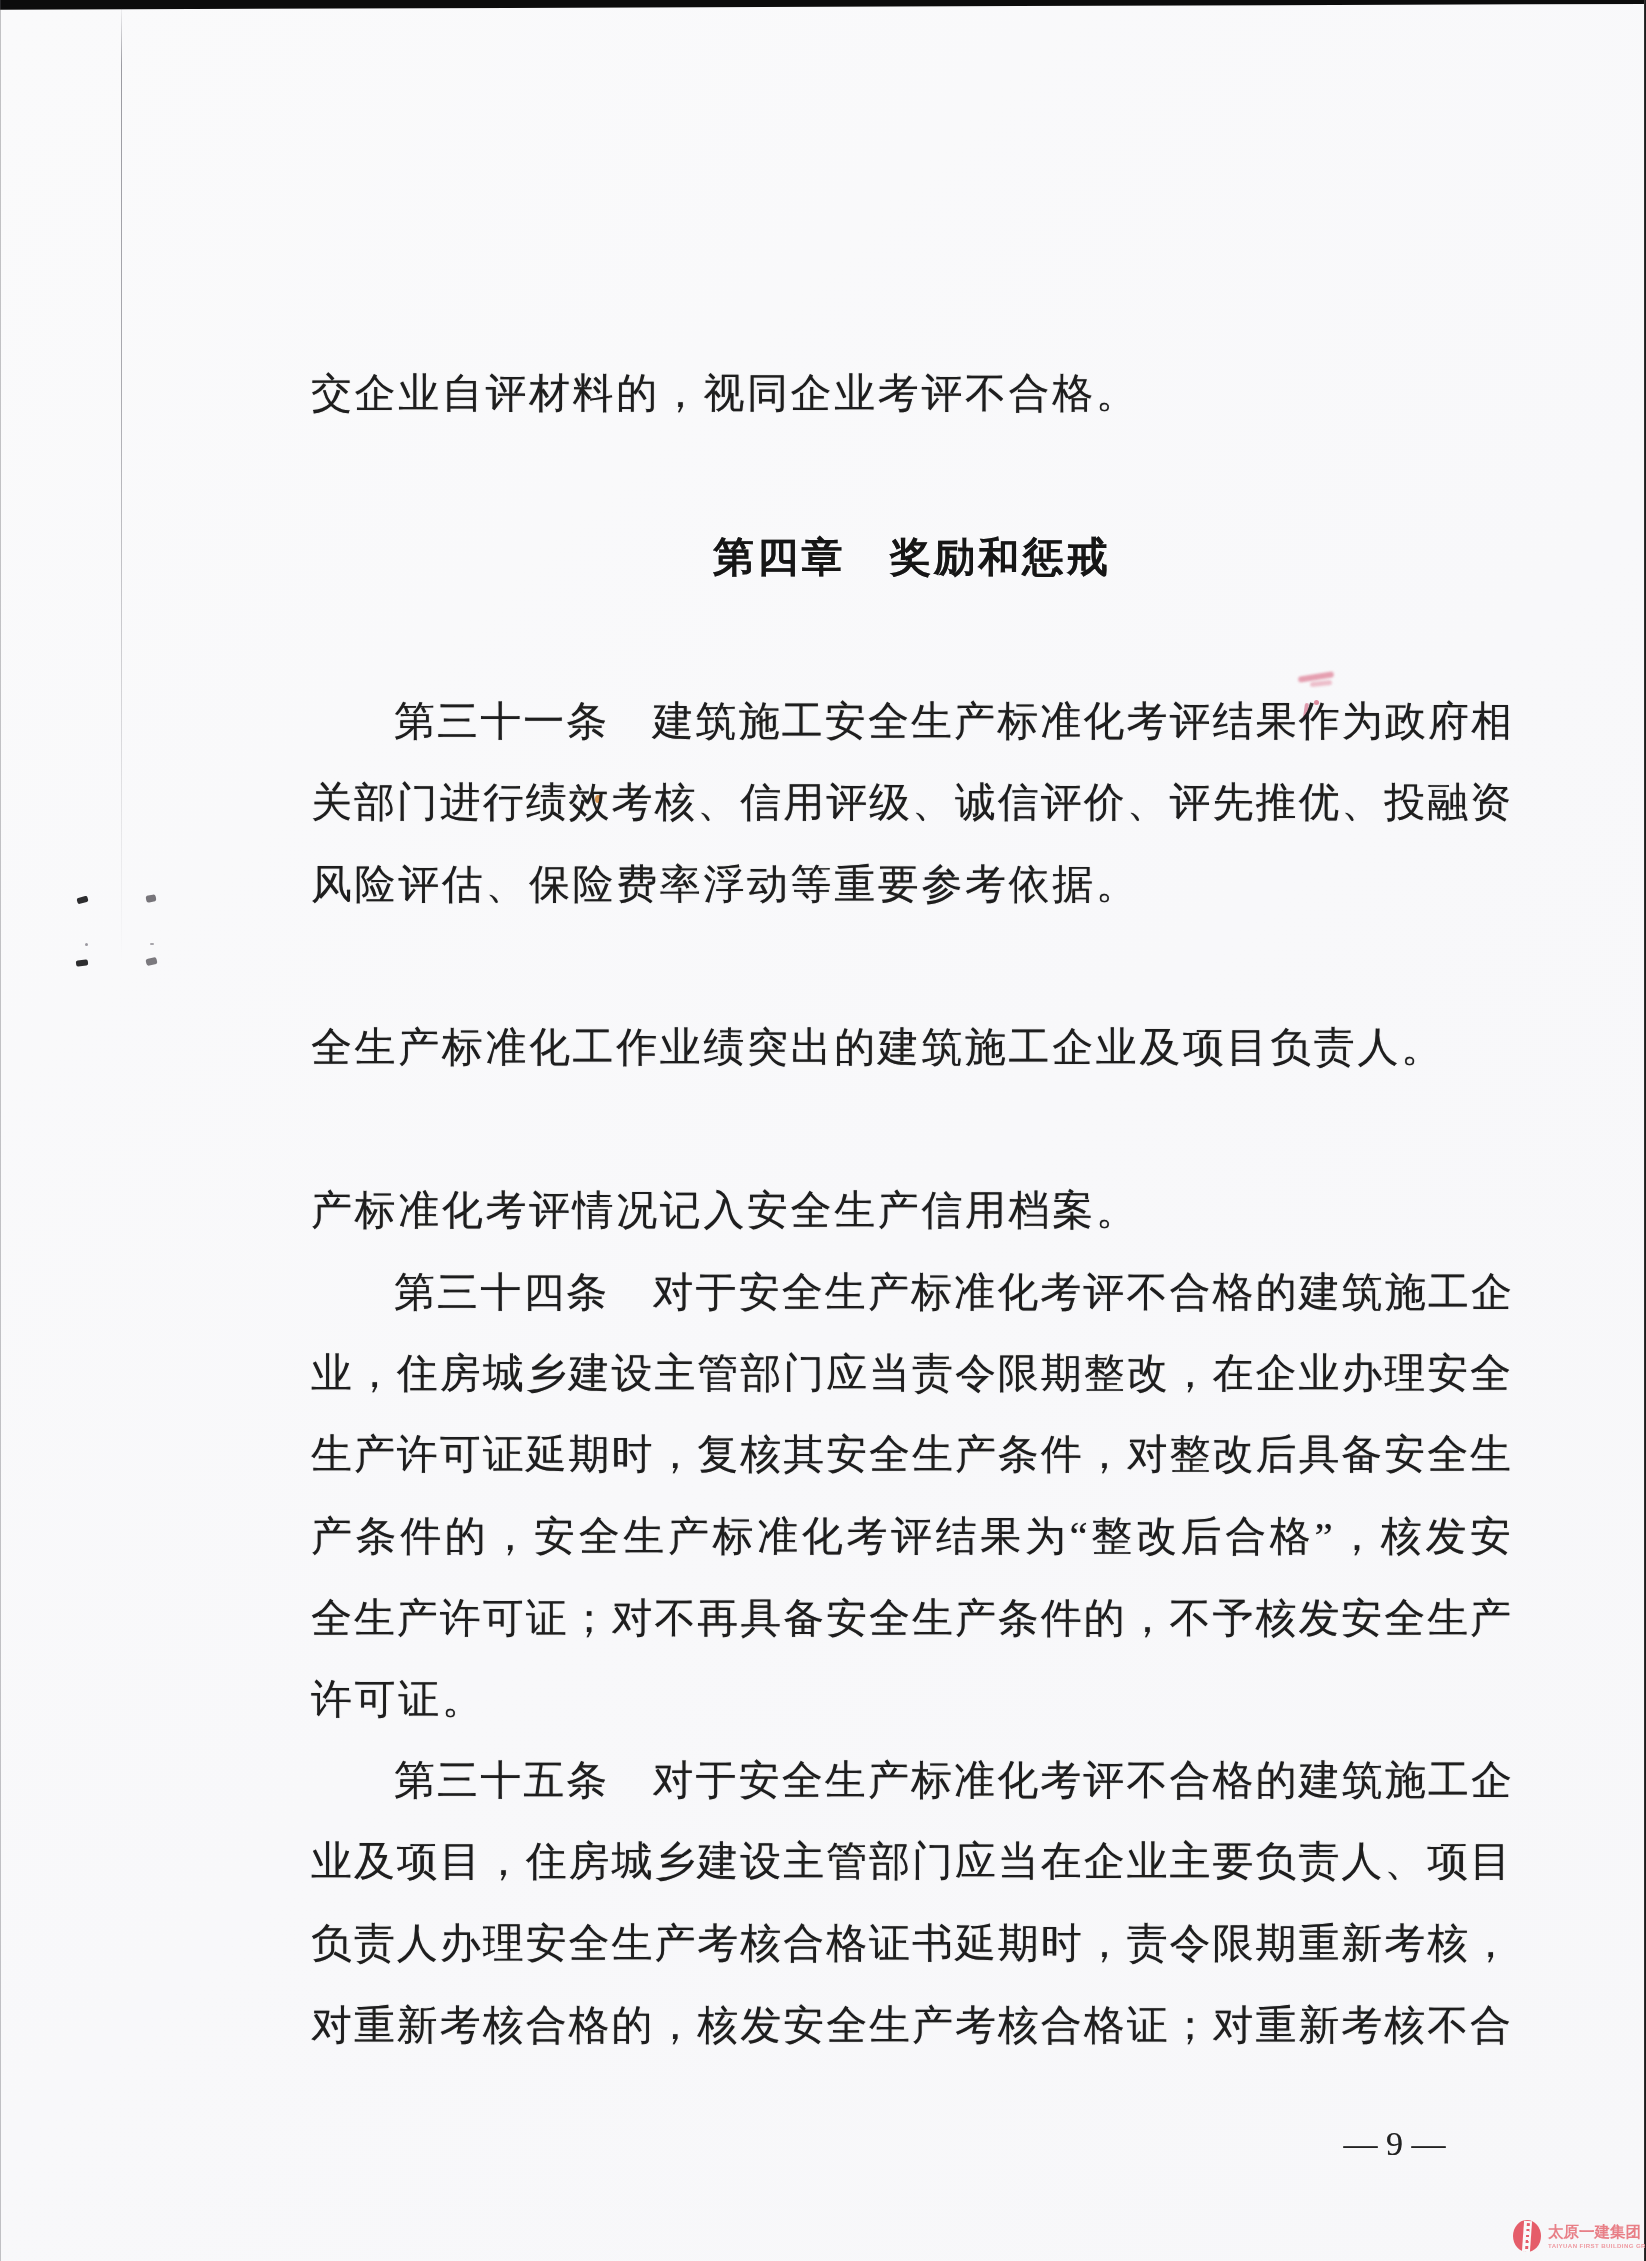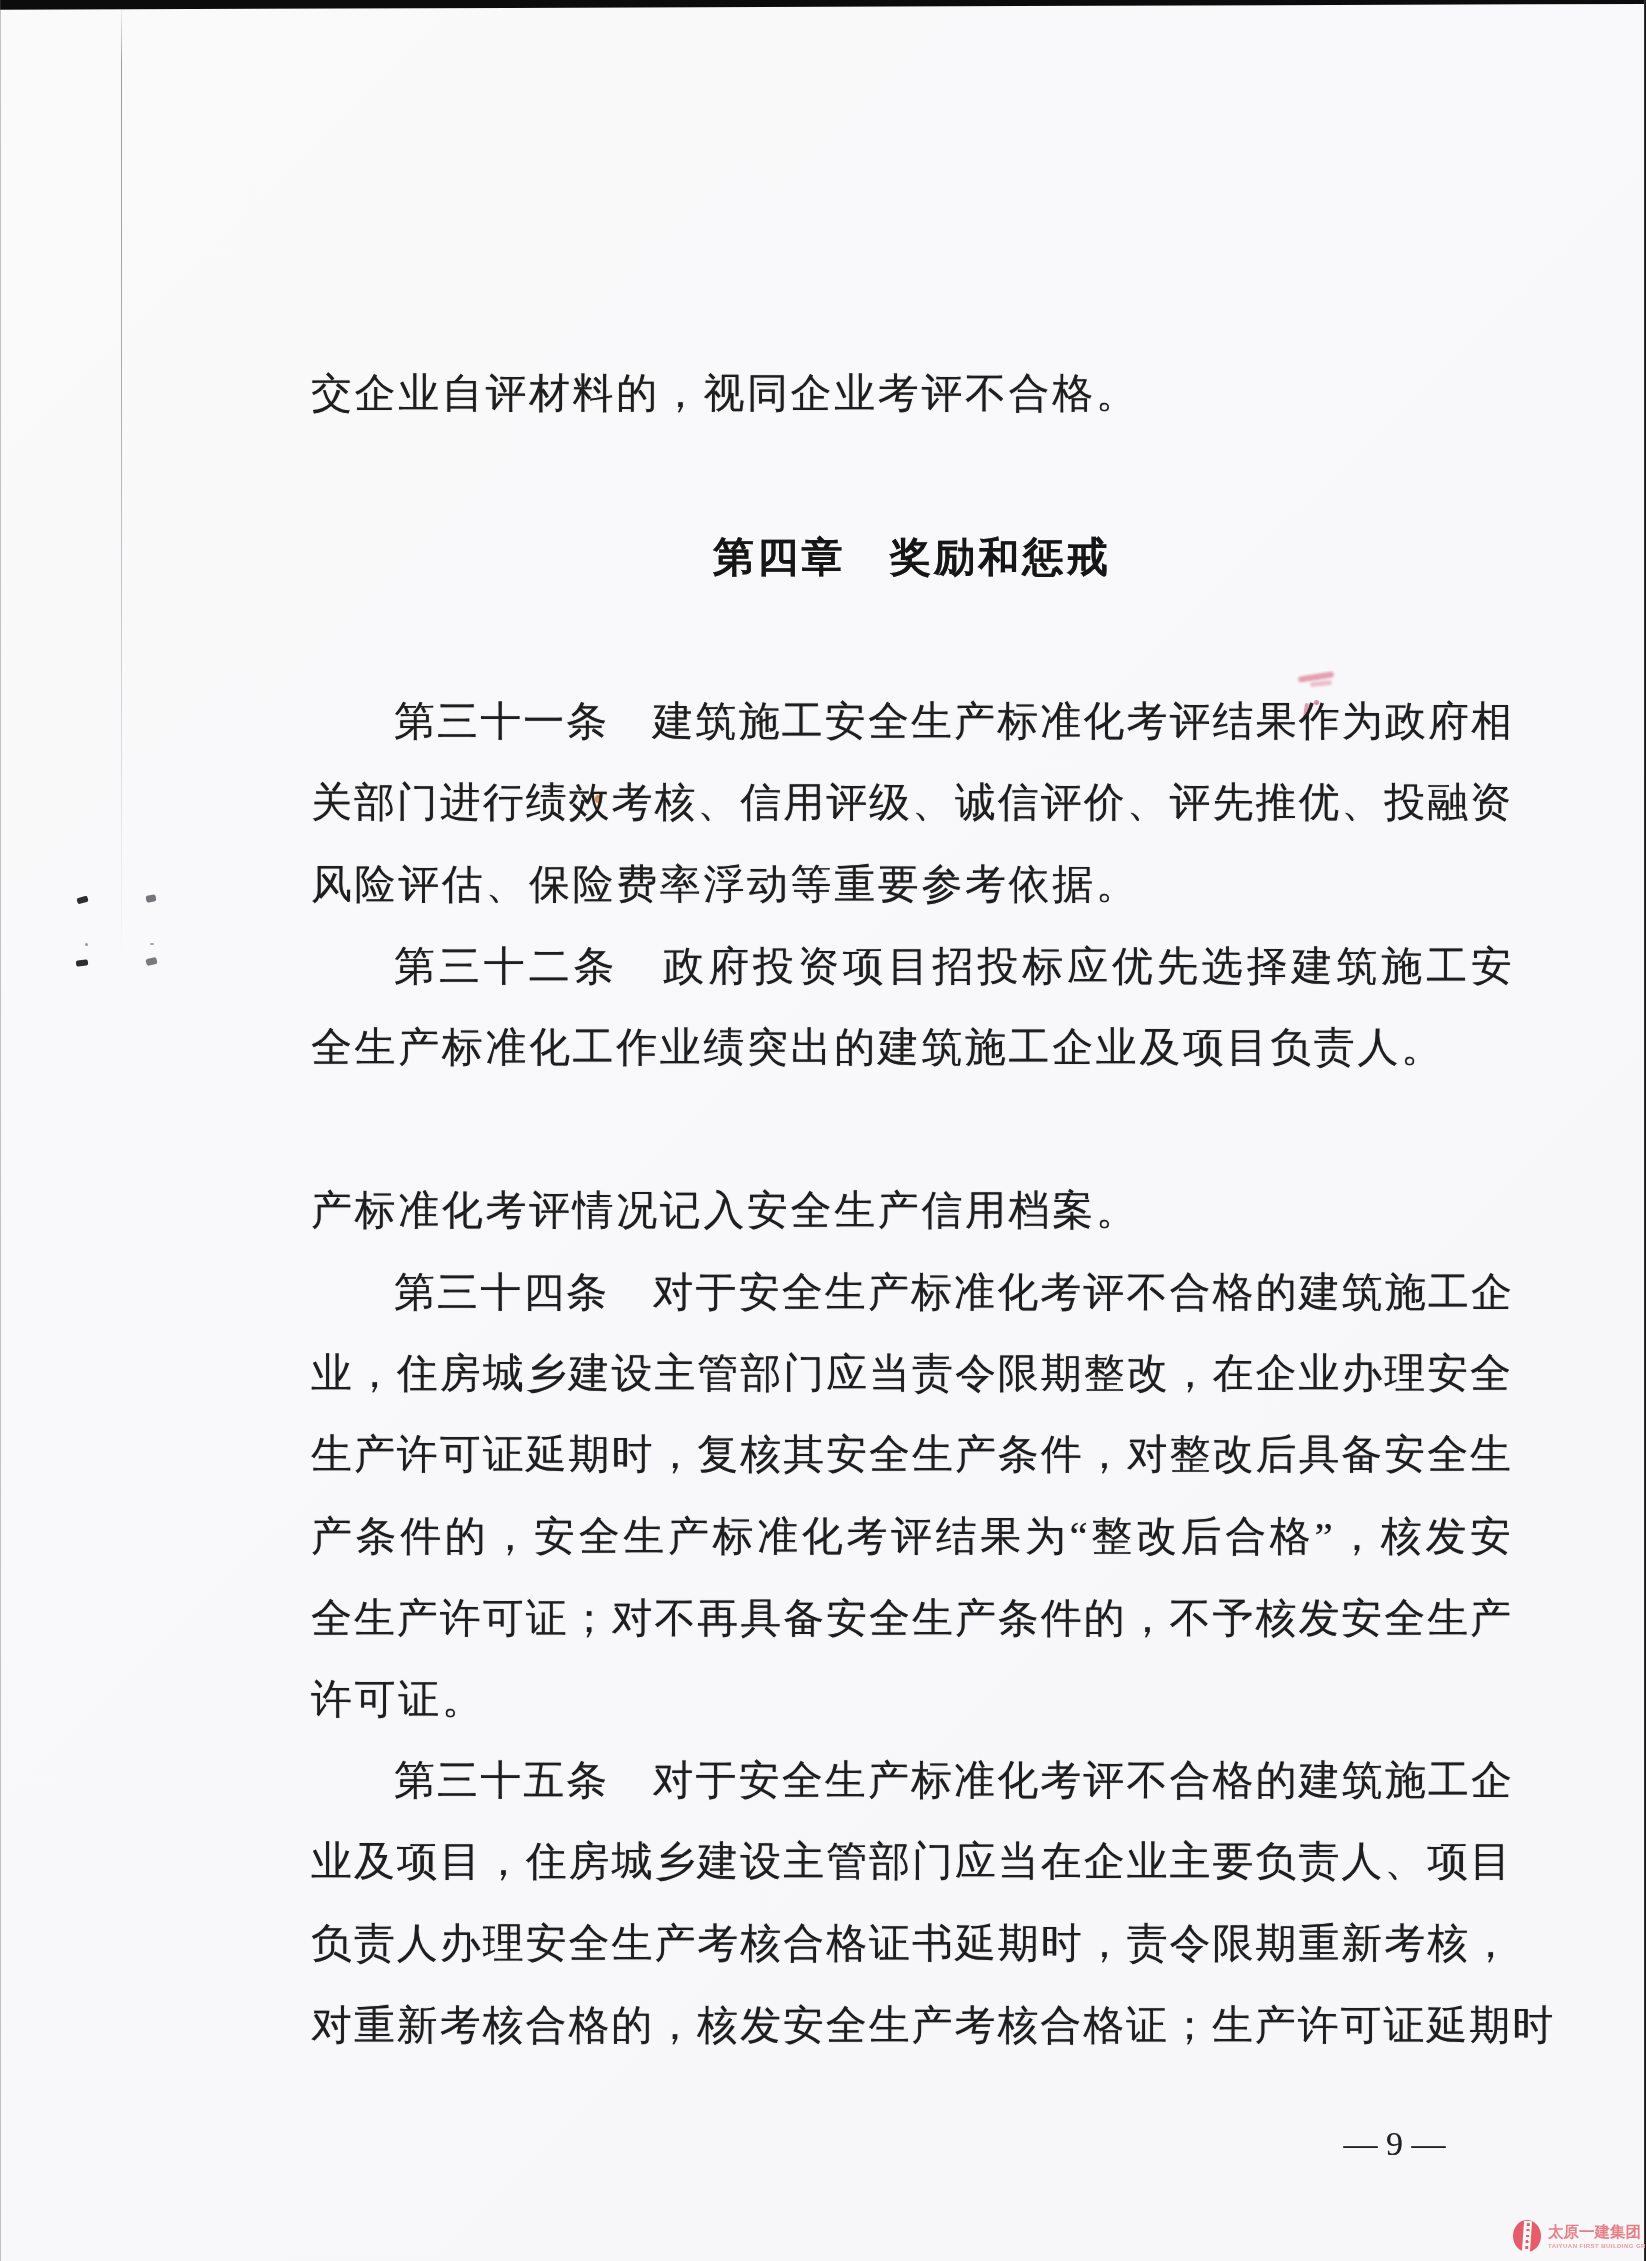--- a/index.html
+++ b/index.html
@@ -141,36 +141,35 @@
   <div class="red-smudge red-smudge-4"></div>
 
   <div class="doc-line short" style="top:372px">交企业自评材料的，视同企业考评不合格。</div>
 
   <div class="chapter-heading">第四章　奖励和惩戒</div>
 
   <div class="doc-line indent" style="top:700px">第三十一条　建筑施工安全生产标准化考评结果作为政府相</div>
   <div class="doc-line" style="top:781px">关部门进行绩效考核、信用评级、诚信评价、评先推优、投融资</div>
   <div class="doc-line short" style="top:863px">风险评估、保险费率浮动等重要参考依据。</div>
 
-  <div class="doc-line indent" style="top:945px">第三十二条　政府投资项目招投标应优先选择建筑施工安</div>
   <div class="doc-line short" style="top:1026px">全生产标准化工作业绩突出的建筑施工企业及项目负责人。</div>
 
   <div class="doc-line short" style="top:1189px">产标准化考评情况记入安全生产信用档案。</div>
 
   <div class="doc-line indent" style="top:1271px">第三十四条　对于安全生产标准化考评不合格的建筑施工企</div>
   <div class="doc-line" style="top:1352px">业，住房城乡建设主管部门应当责令限期整改，在企业办理安全</div>
   <div class="doc-line" style="top:1433px">生产许可证延期时，复核其安全生产条件，对整改后具备安全生</div>
   <div class="doc-line" style="top:1515px">产条件的，安全生产标准化考评结果为“整改后合格”，核发安</div>
   <div class="doc-line short" style="top:1678px">许可证。</div>
   <div class="doc-line" style="top:1597px">全生产许可证；对不再具备安全生产条件的，不予核发安全生产</div>
 
   <div class="doc-line indent" style="top:1759px">第三十五条　对于安全生产标准化考评不合格的建筑施工企</div>
   <div class="doc-line" style="top:1840px">业及项目，住房城乡建设主管部门应当在企业主要负责人、项目</div>
   <div class="doc-line" style="top:1922px">负责人办理安全生产考核合格证书延期时，责令限期重新考核，</div>
-  <div class="doc-line" style="top:2004px">对重新考核合格的，核发安全生产考核合格证；生产许可证延期时</div>
+  <div class="doc-line" style="top:2004px">对重新考核合格的，核发安全生产考核合格证；对重新考核不合</div>
 
   <div class="page-number">— 9 —</div>
 
   <div class="logo">
     <div class="logo-mark">
       <div class="band">
         <div class="rungs"></div>
       </div>
     </div>
     <div class="logo-text-zh">太原一建集团</div>

